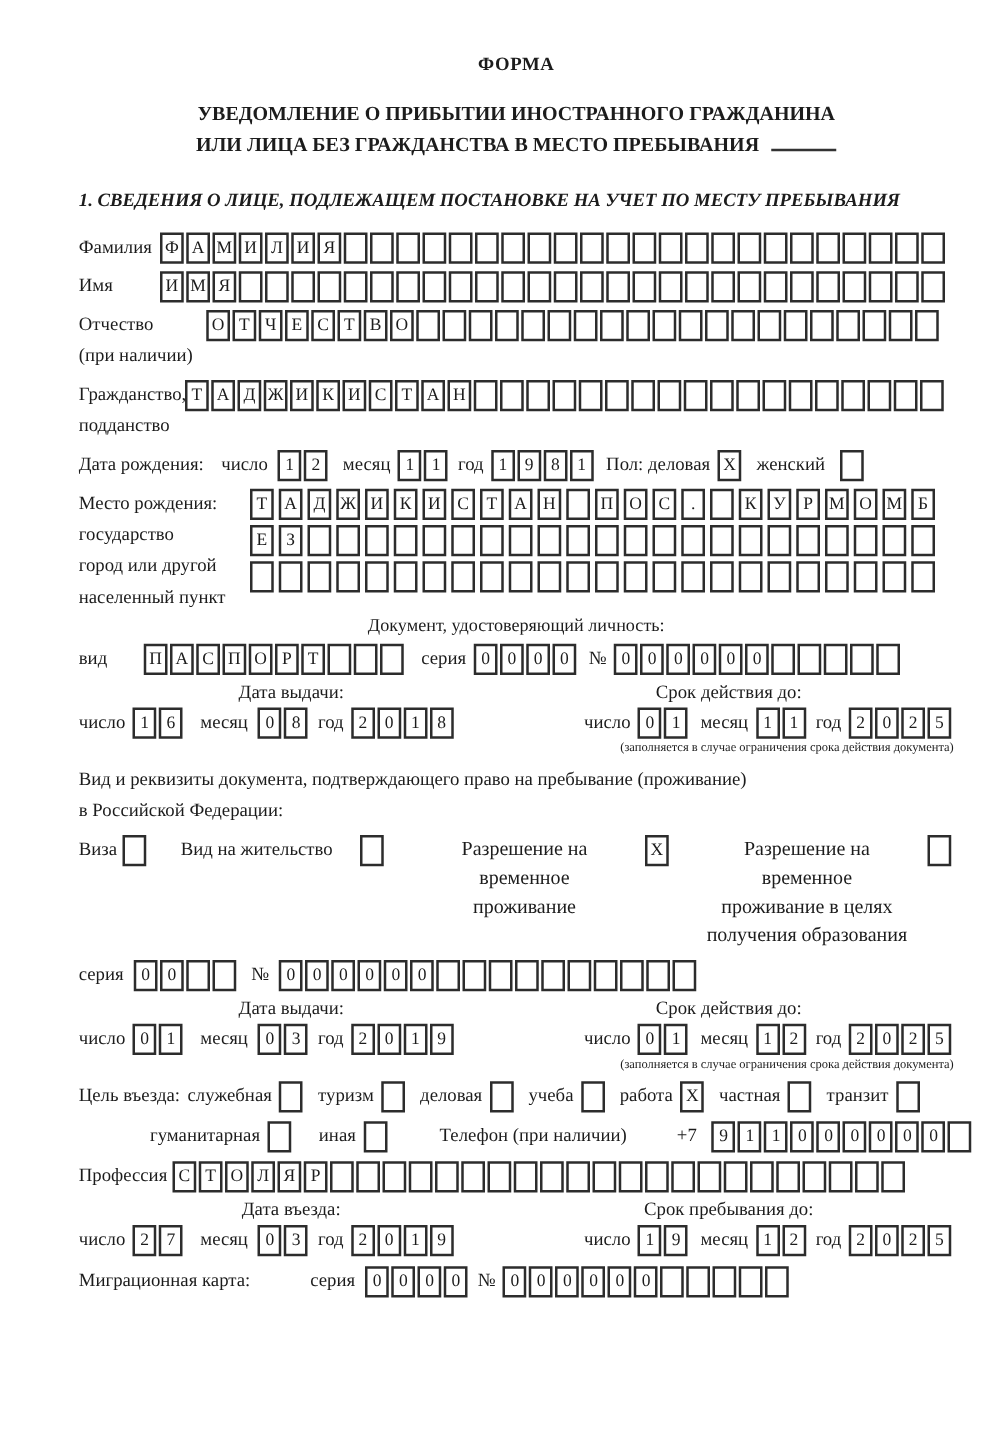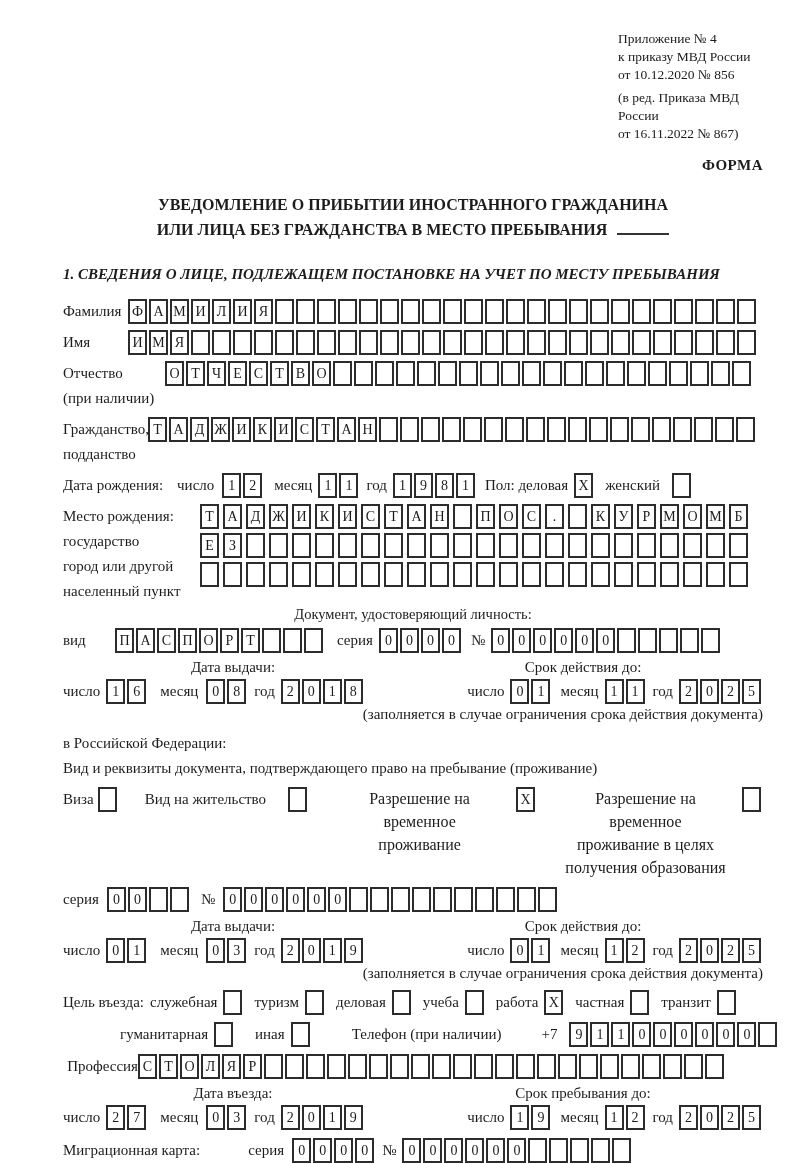--- a/index.html
+++ b/index.html
@@ -4,76 +4,69 @@
 <style>
   * { margin:0; padding:0; box-sizing:border-box; }
   html,body { width:800px; background:#ffffff; color:#1c1c1c;
     font-family:"Liberation Serif","DejaVu Serif",serif; }
   body { height:1163px; overflow:hidden; }
   .page { padding:30px 37px 0 63px; }
 
   
   .hdr { margin-left:555px; font-size:13.5px; line-height:18px; }
   .hdr .gap { margin-top:5px; }
-  .forma { text-align:right; font-weight:bold; font-size:15px; margin-top:14px; letter-spacing:.5px; }
+  .forma { text-align:center; font-weight:bold; font-size:15px; margin-top:14px; letter-spacing:.5px; }
 
   
   .title { text-align:center; font-weight:bold; font-size:16px; line-height:25px; margin-top:18px; }
   .blank-line { display:inline-block; width:52px; border-bottom:2.5px solid #333; margin-left:10px; }
 
   .sec-heading { font-weight:bold; font-size:15px; margin-top:24px; margin-bottom:16px;font-style:italic; }
 
   
   .row { display:flex; align-items:flex-start; margin-bottom:6px; }
   .lbl { font-size:15px; line-height:25px; white-space:nowrap; }
   .lbl-block { font-size:15px; line-height:25px; }
   .cells { display:flex; flex:0 0 auto; }
   .cell { width:19px; height:25px; border:2px solid #2c2c2c; margin-right:2px;
     display:flex; align-items:center; justify-content:center;
     font-size:14px; flex:0 0 auto; }
   .sp3 .cell { margin-right:4px; }
   .w65 { width:65px; } .w102 { width:102px; } .w85 { width:85px; } .w137 { width:137px; }
-  .w52 { width:52px; } .w75 { width:75px;text-align:right; }
+  .w52 { width:52px; } .w75 { width:75px; }
   .ml6 { margin-left:6px; } .ml8 { margin-left:8px; } .ml10 { margin-left:10px; }
   .ml12 { margin-left:12px; } .ml14 { margin-left:14px; }
   .stack { display:flex; flex-direction:column; }
   .stack .brow { margin-bottom:4px; }
 
   .doc-heading { text-align:center; font-weight:normal; font-size:14.5px; margin:2px 0 5px; }
 
   .date-headings { display:flex; font-size:15px; margin-top:2px; }
   .dh-left { width:340px; text-align:center; }
   .dh-right { flex:1; text-align:center; }
   .date-row { display:flex; align-items:flex-start; margin-top:3px; }
   .spacer { flex:1; }
-  .note { font-size:15px; text-align:right; margin:2px 0 8px; }
+  .note { font-size:10px; text-align:right; margin:2px 0 8px; }
 
   .res-line { font-size:15px; line-height:25px; }
   .opt-row { display:flex; align-items:flex-start; margin-top:6px; margin-bottom:8px; }
   .opt { display:flex; align-items:flex-start; }
   .opt .multiline { white-space:pre-line; text-align:center; line-height:23px; }
   .opt .cells { margin-left:8px; margin-top:0; }
 
   .purpose-row { display:flex; align-items:flex-start; margin-bottom:7px; }
   .purpose-row .lbl { margin-right:6px; }
   .purpose-row .cells { margin-right:10px; }
   .indent57 { margin-left:57px; }
 </style>
 </head>
 <body>
 
 <div class="page">
 
-  <div class="hdr">
-    <div>Приложение № 4</div>
-    <div>к приказу МВД России</div>
-    <div>от 10.12.2020 № 856</div>
-    <div class="gap">(в ред. Приказа МВД России</div>
-    <div>от 16.11.2022 № 867)</div>
-  </div>
   <div class="forma">ФОРМА</div>
 
   <div class="title">
     <div>УВЕДОМЛЕНИЕ О ПРИБЫТИИ ИНОСТРАННОГО ГРАЖДАНИНА</div>
     <div><span>ИЛИ ЛИЦА БЕЗ ГРАЖДАНСТВА В МЕСТО ПРЕБЫВАНИЯ</span><span class="blank-line"></span></div>
   </div>
 
   <div class="sec-heading">1. СВЕДЕНИЯ О ЛИЦЕ, ПОДЛЕЖАЩЕМ ПОСТАНОВКЕ НА УЧЕТ ПО МЕСТУ ПРЕБЫВАНИЯ</div>
 
   <div class="row">
@@ -415,22 +408,22 @@
     <span class="lbl ml6">год</span>
     <span class="cells ml6">
         <span class="cell">2</span>
         <span class="cell">0</span>
         <span class="cell">2</span>
         <span class="cell">5</span>
       </span>
   </div>
   <div class="note">(заполняется в случае ограничения срока действия документа)</div>
 
+  <div class="res-line">Вид и реквизиты документа, подтверждающего право на пребывание (проживание)</div>
   <div class="res-line">в Российской Федерации:</div>
-  <div class="res-line">Вид и реквизиты документа, подтверждающего право на пребывание (проживание)</div>
   <div class="opt-row">
     <span class="opt">
       <span class="lbl">Виза</span>
       <span class="cells" style="margin-left:4px;">
           <span class="cell"></span>
         </span>
     </span>
     <span class="opt ml14" style="margin-left:26px;">
       <span class="lbl">Вид на жительство</span>
       <span class="cells" style="margin-left:22px;">

